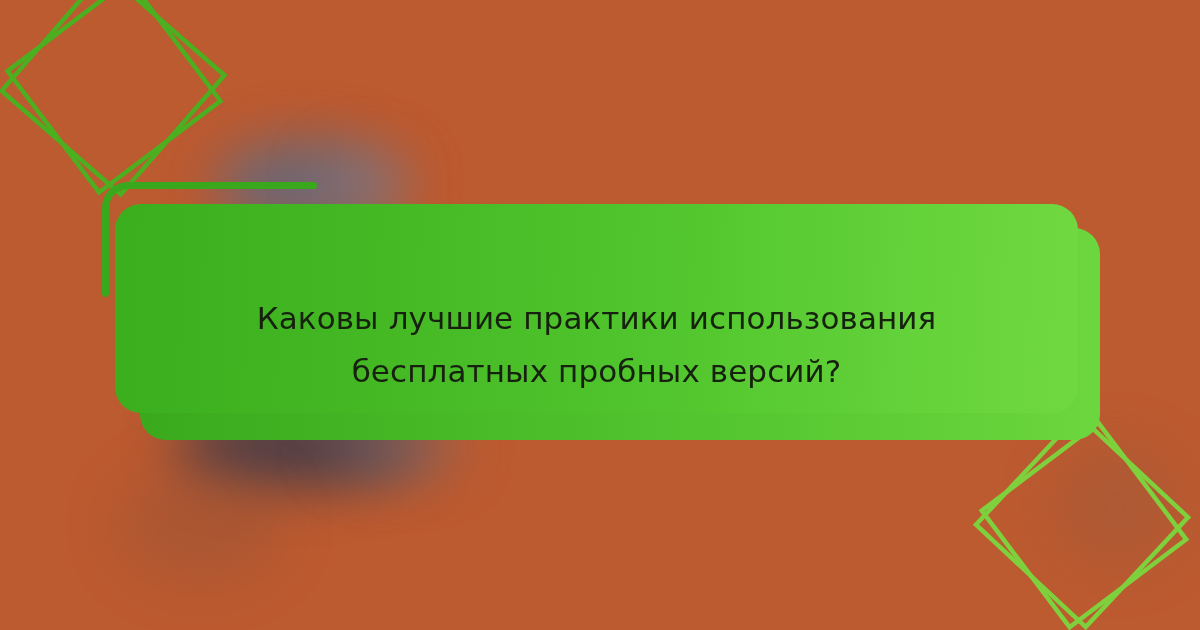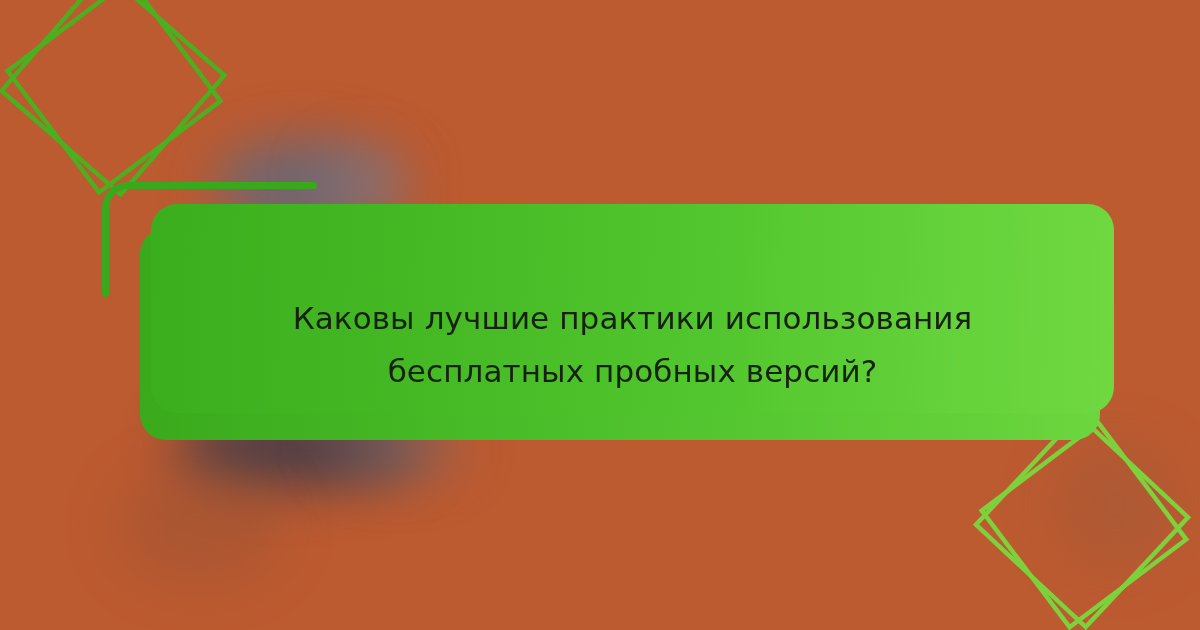--- a/index.html
+++ b/index.html
@@ -122,21 +122,20 @@
     position: absolute;
     left: 115px;
     top: 204px;
     width: 963px;
     height: 209px;
     border-radius: 26px;
     background: linear-gradient(92deg, #3aae1d 0%, #45b924 28%, #52c62e 58%, #66d33b 85%, #70d841 100%);
     display: flex;
     align-items: center;
     justify-content: flex-end;
-    margin-left: 36px;
   }
 
   
   .headline {
     width: 100%;
     margin: 0;
     padding: 0 54px;
     box-sizing: border-box;
     text-align: center;
     color: #16210f;

